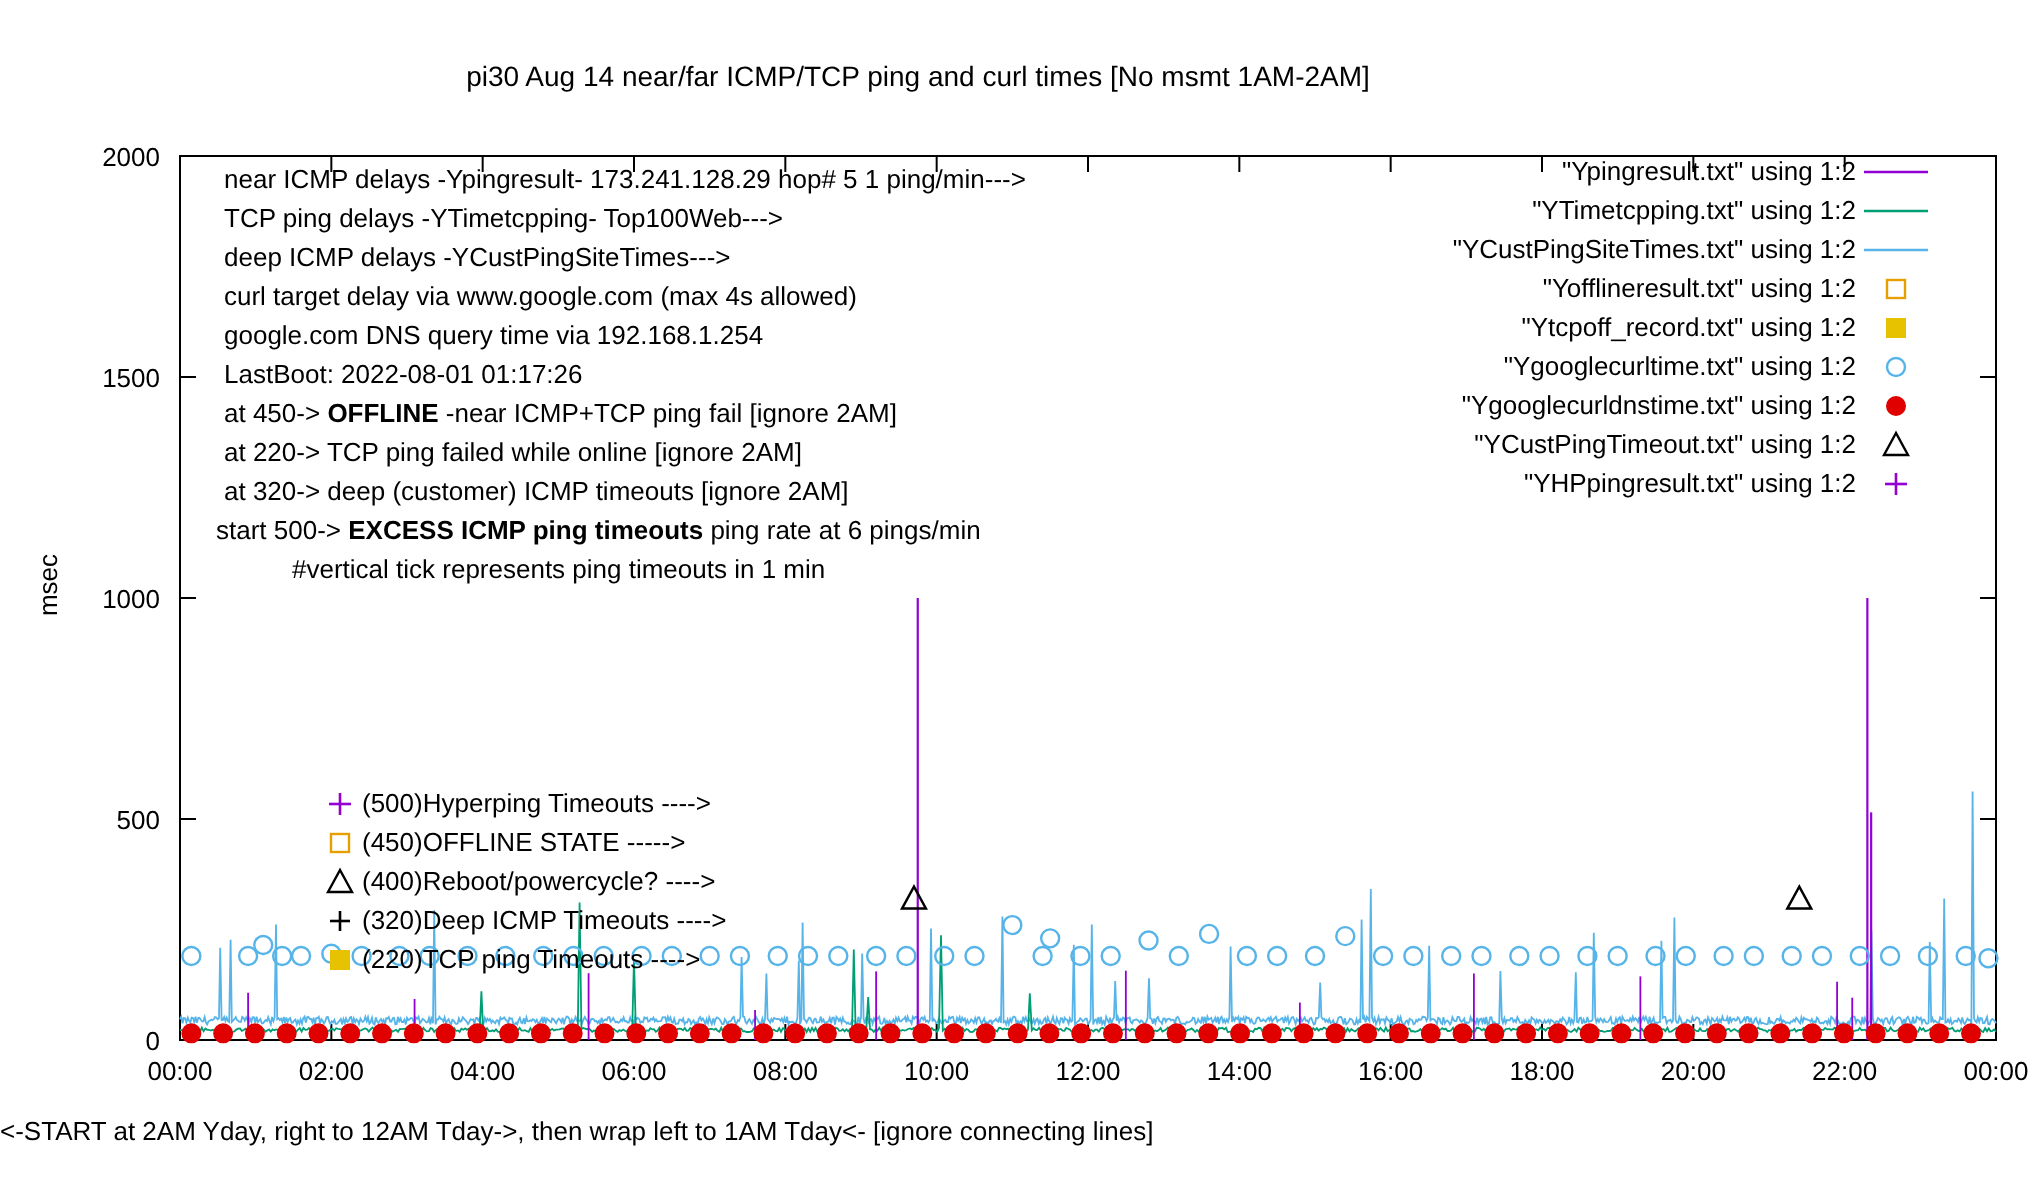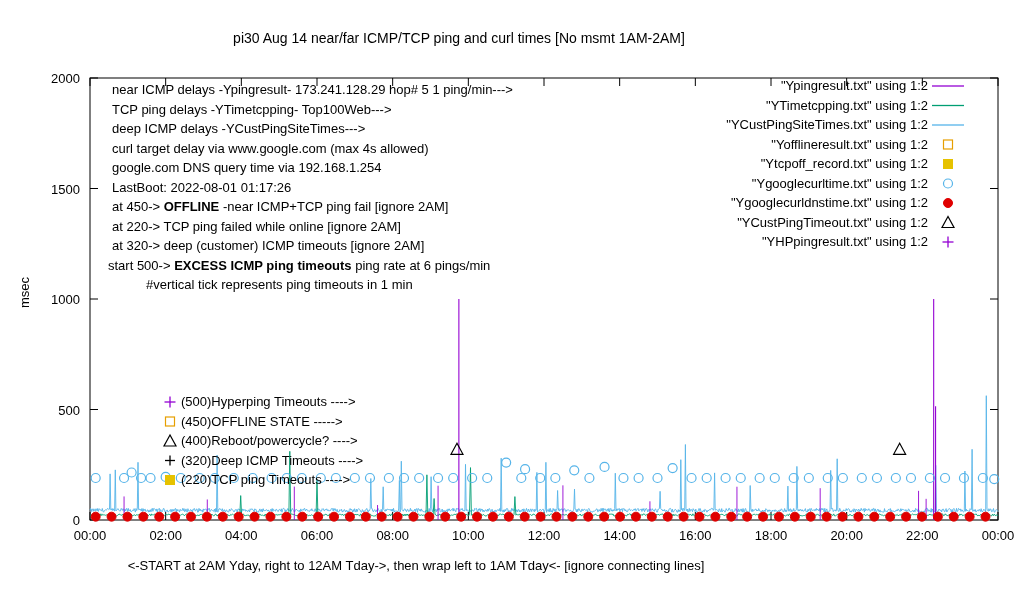--- a/index.html
+++ b/index.html
@@ -11,21 +11,21 @@
   #root{position:absolute;left:0;top:0;width:1020px;height:600px;}
   .title{
     position:absolute;left:0;top:30px;width:918px;text-align:center;
     font-size:14px;color:#000;
   }
   .ylabel{
     position:absolute;left:4px;top:285px;width:40px;text-align:center;
     font-size:13px;transform:rotate(-90deg);transform-origin:center center;
   }
   .xlabel{
-    position:absolute;left:0;top:558px;width:832px;text-align:center;
+    position:absolute;left:0;top:558px;width:832px;text-align:left;
     font-size:13px;
   }
   svg{position:absolute;left:0;top:0;}
   .tick-text{font-family:"Liberation Sans", sans-serif;font-size:13px;fill:#000;}
   .ann-text{font-family:"Liberation Sans", sans-serif;font-size:13px;fill:#000;}
   .leg-text{font-family:"Liberation Sans", sans-serif;font-size:13px;fill:#000;}
 </style>
 </head>
 <body>
 

